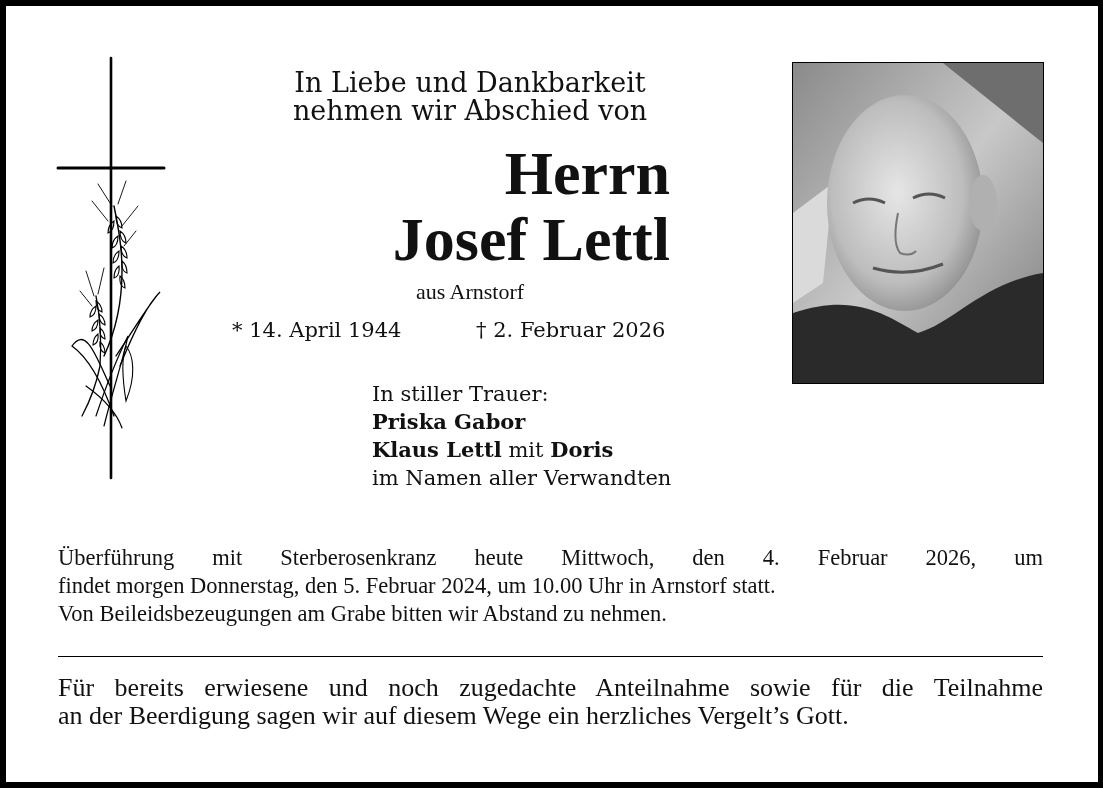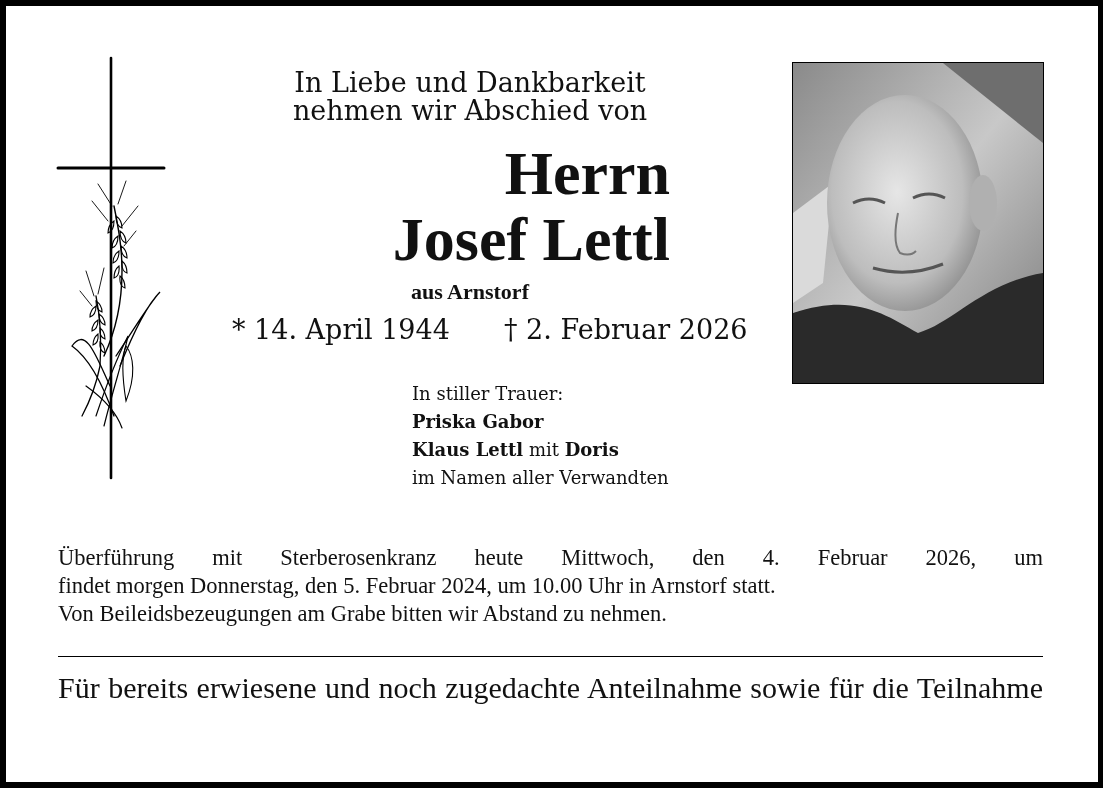--- a/index.html
+++ b/index.html
@@ -1,30 +1,30 @@
 <!DOCTYPE html>
 <html><head>
 <meta charset="utf-8">
 <style>
   html, body { margin:0; padding:0; background:#fff; }
   body { width:1103px; height:788px; position:relative; overflow:hidden; font-family:"DejaVu Serif", serif; color:#111; }
   .frame { position:absolute; left:0; top:0; width:1103px; height:788px; box-sizing:border-box; border:6px solid #000; border-right-width:5px; }
   .cross { position:absolute; left:56px; top:56px; width:112px; height:424px; }
   .intro { position:absolute; left:270px; top:58px; width:400px; text-align:center; font-size:27px; line-height:28px;margin-top:11px; }
   .title { position:absolute; left:270px; top:140px; width:400px; text-align:right; font-family:"Liberation Serif", serif; font-weight:bold; font-size:62px; line-height:66px; }
-  .origin { position:absolute; left:270px; top:278px; width:400px; text-align:center; font-family:"Liberation Serif", serif; font-weight:bold; font-size:22px; line-height:28px; }
-  .dates { position:absolute; top:316px; font-size:27px; line-height:28px; }
+  .origin { position:absolute; left:270px; top:278px; width:400px; text-align:center; font-family:"Liberation Serif", serif; font-weight:normal; font-size:22px; line-height:28px; }
+  .dates { position:absolute; top:316px; font-size:21px; line-height:28px; }
   .born { left:232px; }
-  .died { left:504px; }
-  .mourners { position:absolute; left:372px; top:380px; font-size:18px; line-height:28px;margin-left:40px; }
+  .died { left:476px; }
+  .mourners { position:absolute; left:372px; top:380px; font-size:21px; line-height:28px; }
   .mourners b { font-weight:bold; }
   .photo { position:absolute; left:792px; top:62px; width:250px; height:320px; border:1px solid #000; overflow:hidden; background:#9a9a9a; }
   .notice { position:absolute; left:58px; top:530px; width:985px; font-family:"Liberation Serif", serif; font-size:22.5px; line-height:28px; text-align:justify;margin-top:14px; }
   .rule { position:absolute; left:58px; top:656px; width:985px; height:0; border-top:1.5px solid #000; }
-  .thanks { position:absolute; left:58px; top:674px; width:985px; font-family:"Liberation Serif", serif; font-size:30px; line-height:28px; text-align:justify; }
+  .thanks { position:absolute; left:58px; top:674px; width:985px; font-family:"Liberation Serif", serif; font-size:26px; line-height:28px; text-align:justify; }
   .line { display:block; }
   .just-line { display:block; text-align:justify; text-align-last:justify; }
 </style>
 </head>
 <body>
 
 <div class="frame"></div>
 
 <svg class="cross" viewBox="0 0 112 424" xmlns="http://www.w3.org/2000/svg">
   <g stroke="#000" fill="none" stroke-linecap="round">
@@ -101,13 +101,14 @@
 <div class="notice">
   <span class="just-line">Überführung mit Sterberosenkranz heute Mittwoch, den 4. Februar 2026, um</span>
   <span class="line">findet morgen Donnerstag, den 5. Februar 2024, um 10.00 Uhr in Arnstorf statt.</span>
   <span class="line">Von Beileidsbezeugungen am Grabe bitten wir Abstand zu nehmen.</span>
 </div>
 
 <div class="rule"></div>
 
 <div class="thanks">
   <span class="just-line">Für bereits erwiesene und noch zugedachte Anteilnahme sowie für die Teilnahme</span>
+  <span class="line">an der Beerdigung sagen wir auf diesem Wege ein herzliches Vergelt’s Gott.</span>
 </div>
 
 </body></html>

